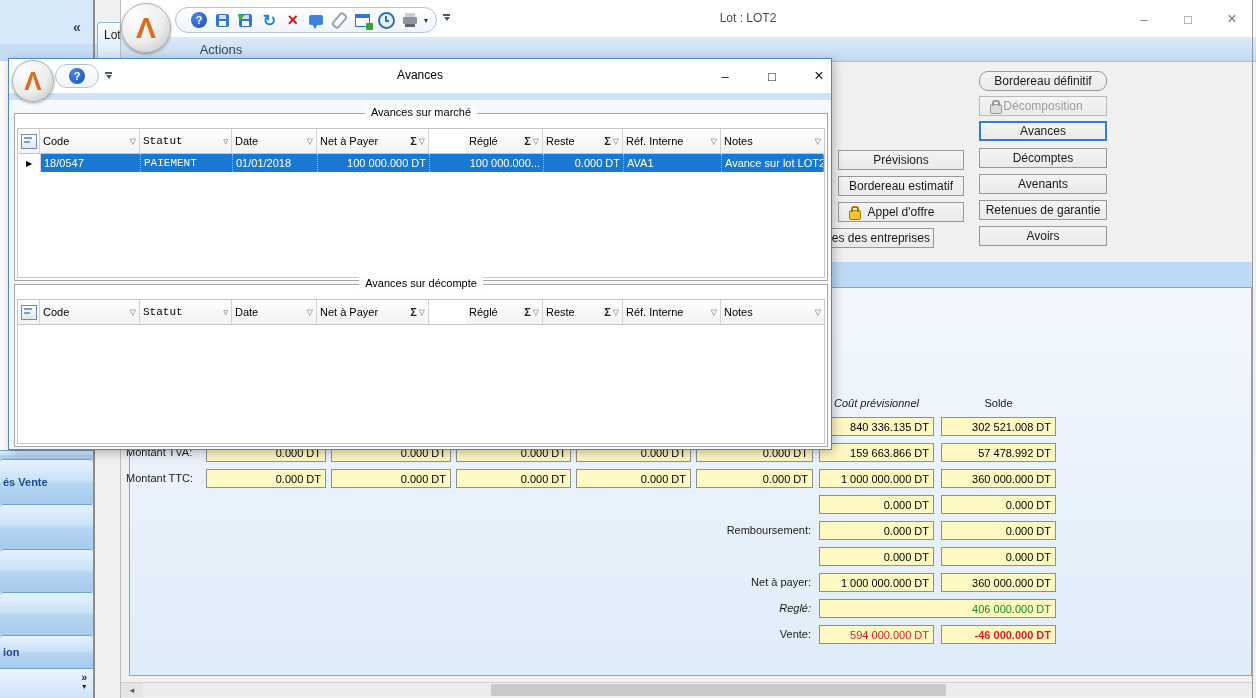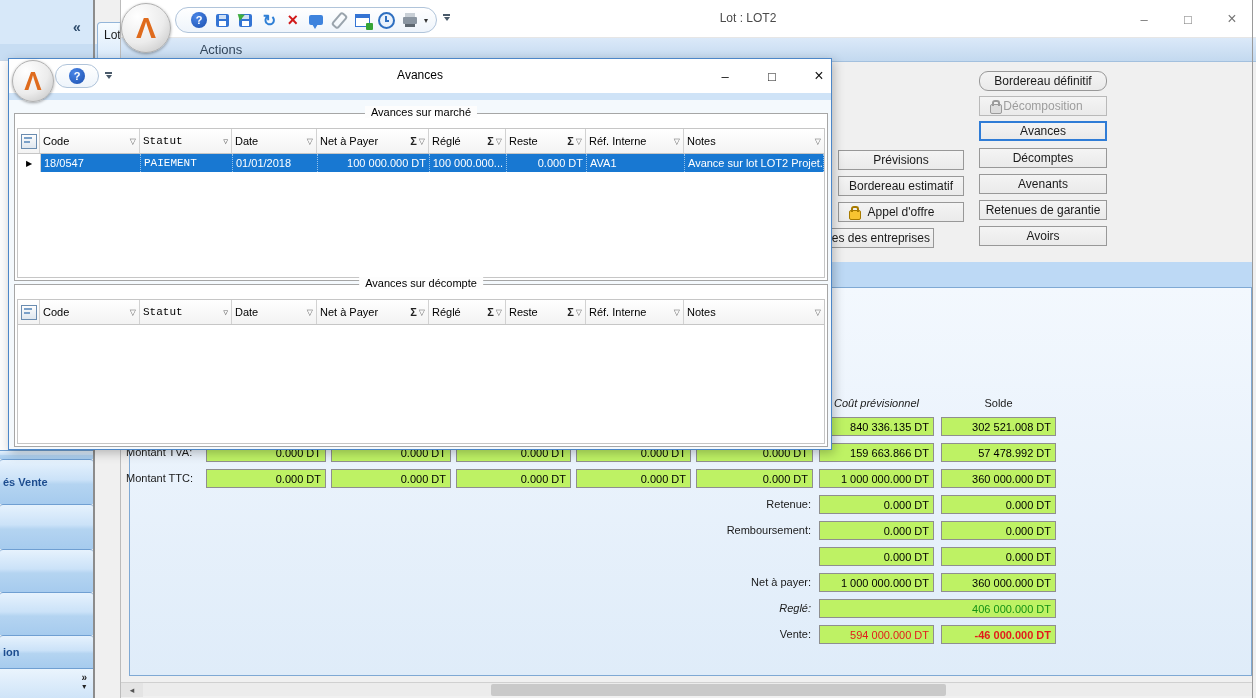--- a/index.html
+++ b/index.html
@@ -72,21 +72,21 @@
   .lock{width:10px;height:8px;background:#f7c430;border:1px solid #a87b00;border-radius:2px;position:absolute;left:10px;top:7px;}
   .lock::before{content:"";position:absolute;left:1px;top:-5px;width:4px;height:4px;border:2px solid #a87b00;
     border-bottom:none;border-radius:3px 3px 0 0;}
   .lock.gray{background:#dcdcdc;border-color:#9a9a9a;}
   .lock.gray::before{border-color:#9a9a9a;}
   
   .band{left:1px;top:262px;width:1131px;height:25px;background:#bdd9f5;}
   .panel{left:8px;top:287px;width:1123px;height:389px;border:1px solid #7fa9d4;
     background:linear-gradient(#f3f8fe,#dfecf9);}
   .fin-label{font-size:11px;color:#1a1a1a;height:19px;line-height:19px;}
-  .field{height:19px;background:#bef264;border:1px solid #8f8f8f;font-size:11px;color:#000;
+  .field{height:19px;background:#fef9c3;border:1px solid #8f8f8f;font-size:11px;color:#000;
     display:flex;align-items:center;justify-content:flex-end;padding-right:4px;white-space:nowrap;}
   .field.green{color:#149114;}
   .field.red{color:#e21b1b;}
   .colhdr{top:397px;font-size:11px;color:#1a1a1a;text-align:center;}
   
   .hscroll{left:0;top:682px;width:1131px;height:14px;background:#ececec;border-top:1px solid #d0d0d0;}
   .hscroll .arrow{position:absolute;left:0;top:0;width:22px;height:14px;background:#e4e4e4;color:#555;
     font-size:9px;display:flex;align-items:center;justify-content:center;}
   .hscroll .thumb{position:absolute;left:370px;top:1px;width:455px;height:12px;background:#c9c9c9;border-radius:2px;}
   .mw-rborder{left:1251px;top:0;width:1px;height:698px;background:#9a9a9a;}
@@ -104,21 +104,21 @@
     padding:0 6px;font-size:11px;color:#000;white-space:nowrap;}
   .grid{position:absolute;left:2px;right:2px;top:14px;bottom:2px;background:#fff;border:1px solid #c6c6c6;}
   .ghead{display:flex;height:24px;border-bottom:1px solid #c6c6c6;}
   .hcell{display:flex;align-items:center;gap:2px;padding:0 3px;border-right:1px solid #d2d2d2;
     background:linear-gradient(#ffffff,#f3f3f3);font-size:11px;color:#000;box-sizing:border-box;overflow:hidden;}
   .hcell .ht{flex:1;white-space:nowrap;overflow:hidden;}
   .funnel{color:#6a6a6a;font-size:8px;}
   .sigma{color:#222;font-size:11px;font-weight:bold;}
   .w-sel{width:22px;justify-content:center;padding:0;}
   .w-code{width:100px;}.w-statut{width:92px;font-family:Liberation Mono, monospace;}.w-date{width:85px;}.w-net{width:112px;}
-  .w-regle{width:77px;}.w-reste{width:80px;}.w-ref{width:98px;}.w-notes{flex:1;border-right:none;}
+  .w-regle{width:77px;margin-left:37px;}.w-reste{width:80px;}.w-ref{width:98px;}.w-notes{flex:1;border-right:none;}
   .gridset{width:14px;height:13px;border:1px solid #6a8cb0;background:linear-gradient(#fdfdfd,#dfe7ef);position:relative;}
   .gridset::before{content:"";position:absolute;left:2px;top:2px;width:8px;height:2px;background:#7aa0c8;}
   .gridset::after{content:"";position:absolute;left:2px;top:6px;width:6px;height:2px;background:#7aa0c8;}
   .grow{display:flex;height:18px;background:#1878d2;}
   .rcell{display:flex;align-items:center;padding:0 3px;font-size:11px;color:#fff;box-sizing:border-box;
     border-right:1px dotted rgba(255,255,255,.55);white-space:nowrap;overflow:hidden;}
   .rcell.num{justify-content:flex-end;}
   .rsel{width:22px;background:#fff;color:#000;font-size:8px;display:flex;align-items:center;justify-content:center;
     border-right:1px solid #d2d2d2;}
 </style>
@@ -241,21 +241,20 @@
 
     <div class="abs fin-label" style="left:5px;top:469px;width:78px;">Montant TTC:</div>
     <div class="abs field" style="left:85px;top:469px;width:120px;">0.000 DT</div>
     <div class="abs field" style="left:210px;top:469px;width:120px;">0.000 DT</div>
     <div class="abs field" style="left:335px;top:469px;width:115px;">0.000 DT</div>
     <div class="abs field" style="left:455px;top:469px;width:115px;">0.000 DT</div>
     <div class="abs field" style="left:575px;top:469px;width:117px;">0.000 DT</div>
     <div class="abs field" style="left:698px;top:469px;width:115px;">1 000 000.000 DT</div>
     <div class="abs field" style="left:820px;top:469px;width:115px;">360 000.000 DT</div>
 
-    <div class="abs fin-label" style="left:480px;top:495px;width:210px;text-align:right;">Retenue:</div>
     <div class="abs field" style="left:698px;top:495px;width:115px;">0.000 DT</div>
     <div class="abs field" style="left:820px;top:495px;width:115px;">0.000 DT</div>
 
     <div class="abs fin-label" style="left:480px;top:521px;width:210px;text-align:right;">Remboursement:</div>
     <div class="abs field" style="left:698px;top:521px;width:115px;">0.000 DT</div>
     <div class="abs field" style="left:820px;top:521px;width:115px;">0.000 DT</div>
 
     <div class="abs field" style="left:698px;top:547px;width:115px;">0.000 DT</div>
     <div class="abs field" style="left:820px;top:547px;width:115px;">0.000 DT</div>
 

